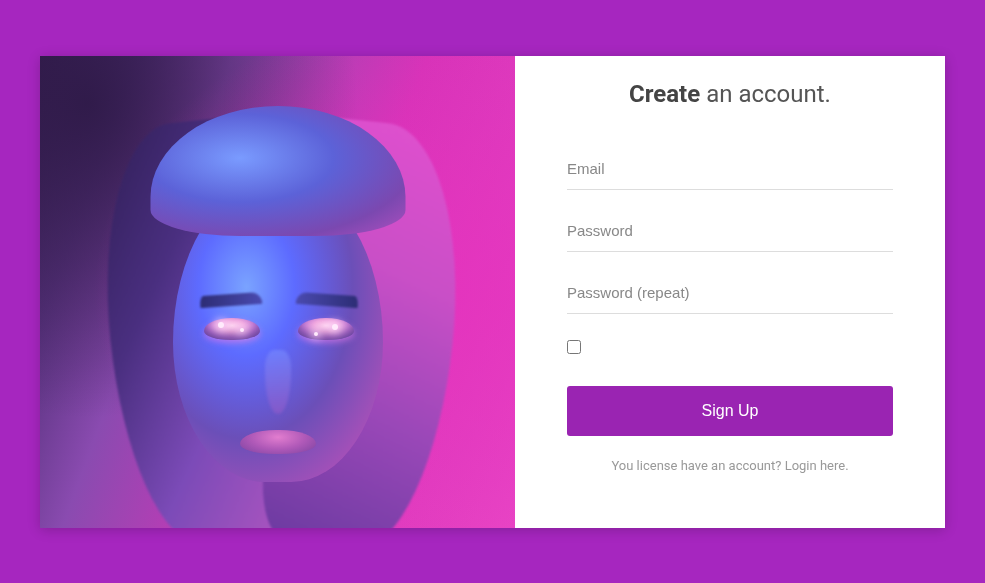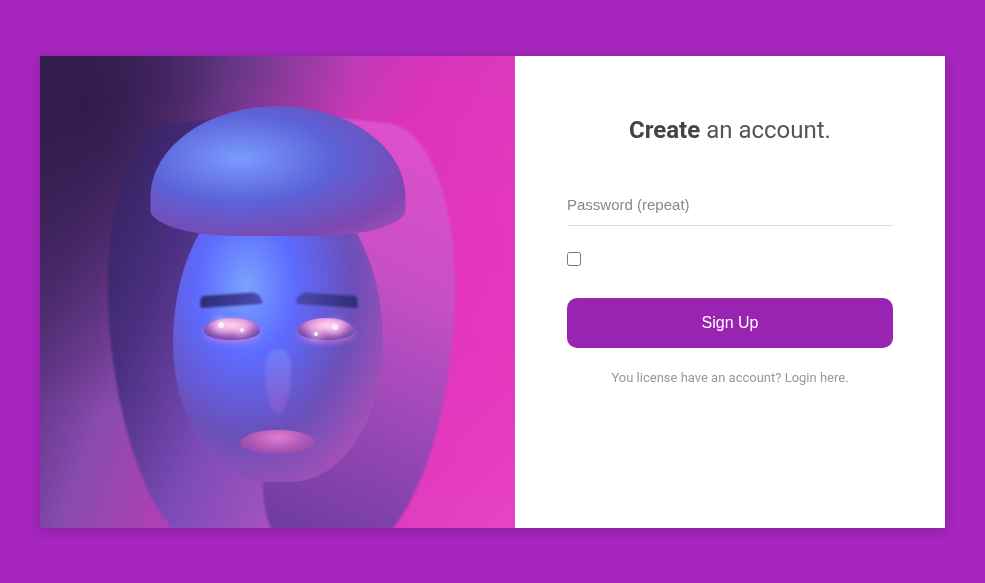--- a/index.html
+++ b/index.html
@@ -145,21 +145,21 @@
       border-radius: 50%;
       box-shadow: 0 0 8px 3px rgba(255,220,255,0.8);
     }
     .face .s1 { top: 210px; left: 80px; }
     .face .s2 { top: 216px; left: 102px; width:4px;height:4px;}
     .face .s3 { top: 212px; right: 80px; }
     .face .s4 { top: 220px; right: 100px; width:4px;height:4px;}
 
     .form-panel {
       flex: 1;
-      padding: 60px 52px 40px;
+      padding: 24px 52px 40px;
       display: flex;
       flex-direction: column;
     }
     .heading {
       font-size: 24px;
       color: #555;
       text-align: center;
       margin-bottom: 40px;
       font-weight: 400;
     }
@@ -194,21 +194,21 @@
       width: 14px;
       height: 14px;
       accent-color: #9a24b2;
     }
     .signup-btn {
       background: #9a24b2;
       color: #fff;
       border: none;
       padding: 16px;
       font-size: 16px;
-      border-radius: 10px;
+      border-radius: 3px;
       cursor: pointer;
       width: 100%;
       margin-bottom: 22px;
     }
     .login-link {
       text-align: center;
       font-size: 13px;
       color: #999;
       cursor: pointer;
       text-decoration: none;
@@ -235,21 +235,23 @@
       <div class="sparkle s3"></div>
       <div class="sparkle s4"></div>
     </div>
   </div>
 
   <div class="form-panel">
     <h1 class="heading">
       <span class="bold">Create</span><span> an account.</span>
     </h1>
 
-
+    <input class="field" type="email" placeholder="Email" style="">
+
+    <input class="field" type="password" placeholder="Password" style="">
 
     <input class="field" type="password" placeholder="Password (repeat)" style="">
 
     <label class="checkbox-row">
       <input type="checkbox" style="">
     </label>
 
     <button class="signup-btn">Sign Up</button>
 
     <a class="login-link">You license have an account? Login here.</a>

